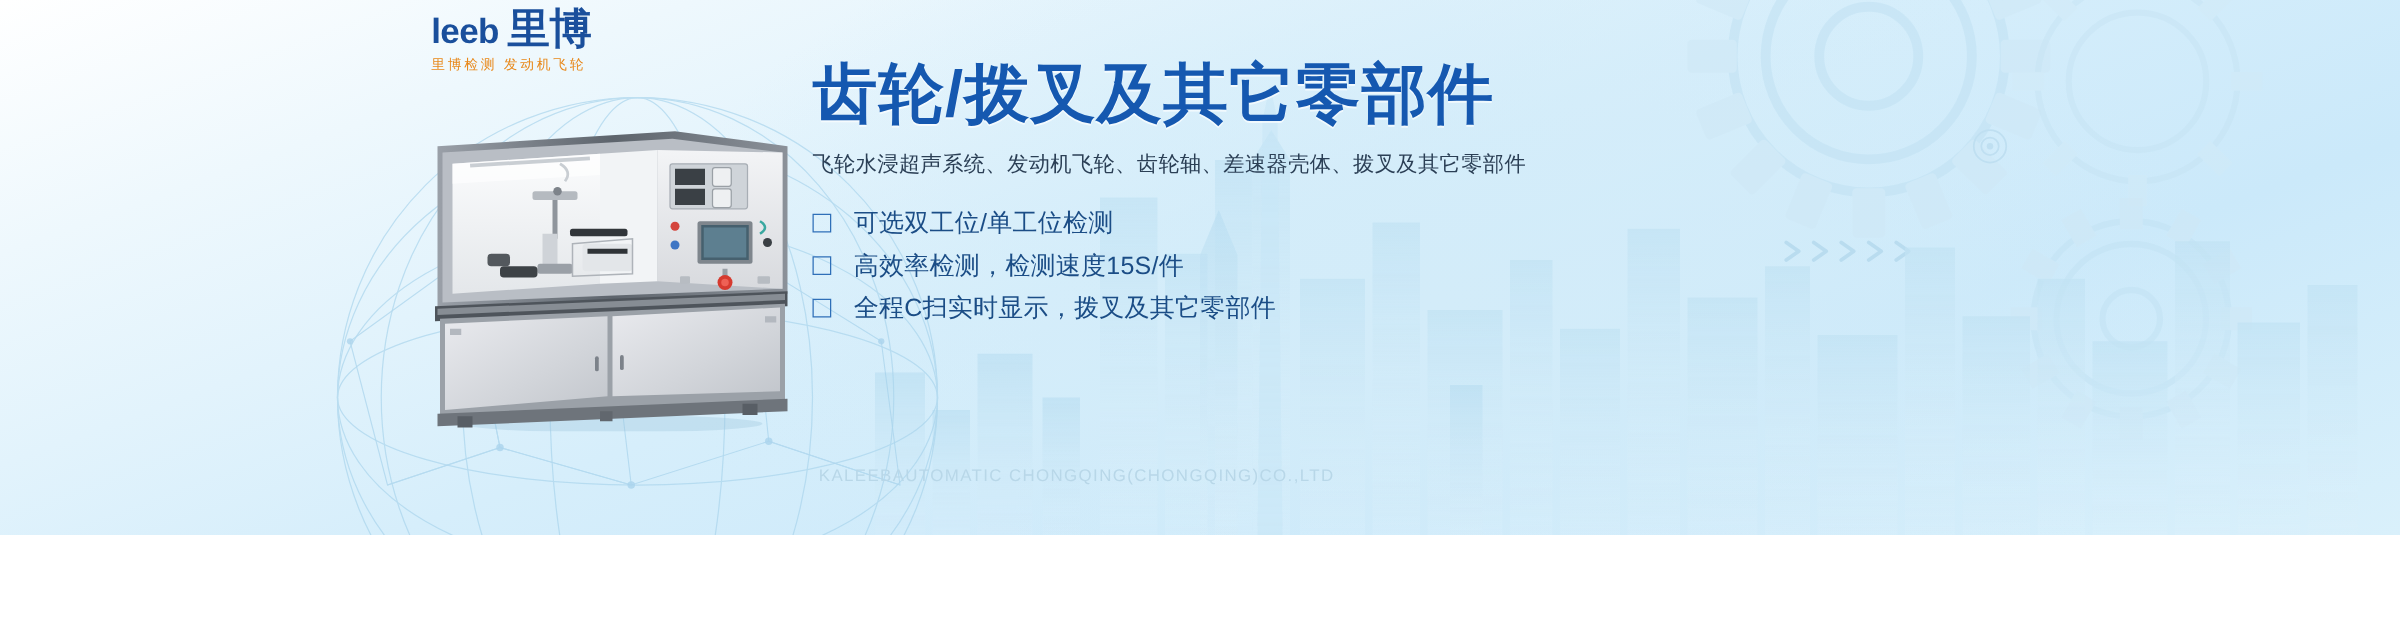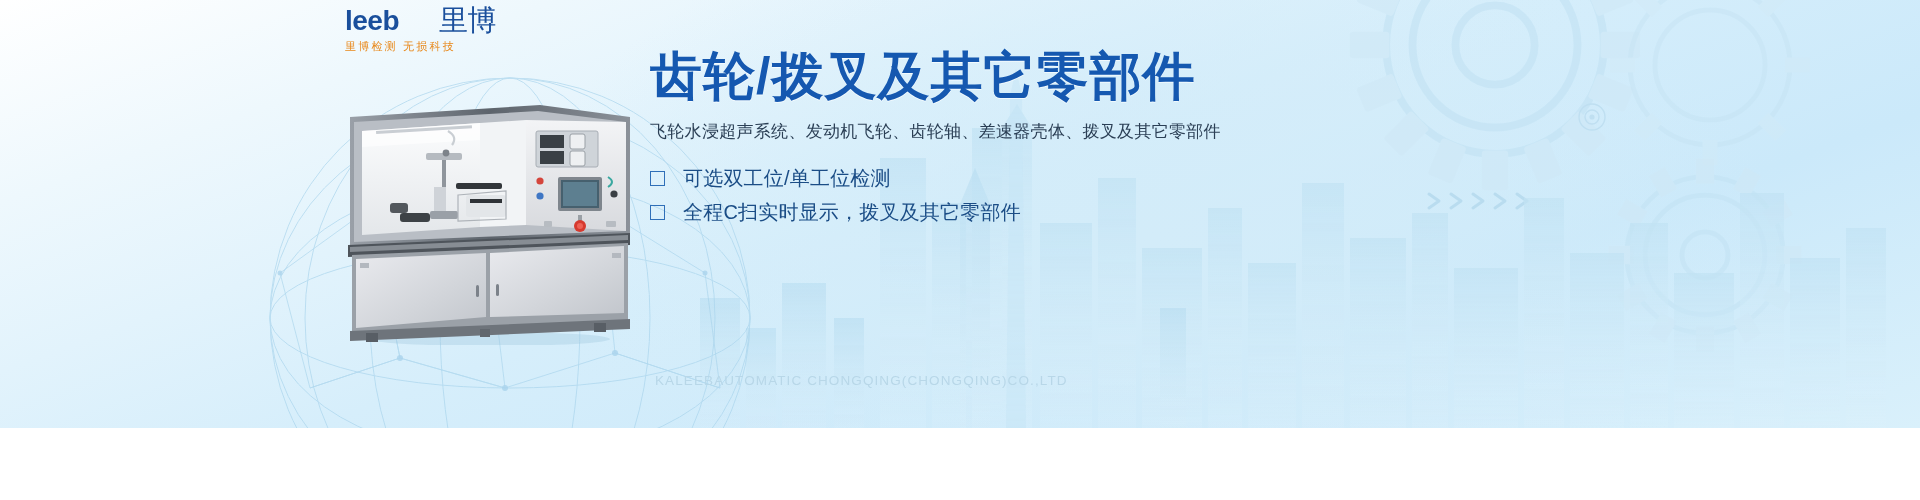--- a/index.html
+++ b/index.html
@@ -36,21 +36,21 @@
   .logo {
     position:absolute; left:345px; top:6px;
     width:200px; height:44px;
   }
   .logo-main {
     display:flex; align-items:baseline; gap:7px;
     font-size:28px; font-weight:bold; color:#1a4f9c;
     letter-spacing:-0.5px; line-height:1;
   }
   .logo-leeb { font-family:"Liberation Sans",sans-serif; font-weight:bold; }
-  .logo-cn { font-size:29px; font-weight:normal; color:#1a4f9c;margin-left:33px; }
+  .logo-cn { font-size:34px; font-weight:bold; color:#1a4f9c; }
   .logo-sub {
     margin-top:4px;
     font-size:11px; color:#e8881a; letter-spacing:2.2px;
     white-space:nowrap;
   }
 
   
   .machine { position:absolute; left:330px; top:95px; width:320px; height:250px; }
 
   
@@ -289,21 +289,21 @@
         <circle cx="455" cy="215" r="2.5"></circle>
       </g>
     </svg>
   </div>
 
   <div class="logo">
     <div class="logo-main">
       <span class="logo-leeb">leeb</span>
       <span class="logo-cn">里博</span>
     </div>
-    <div class="logo-sub">里博检测  无损科技</div>
+    <div class="logo-sub">里博检测  发动机飞轮</div>
   </div>
 
   <svg class="machine" viewBox="0 0 320 250">
     <defs>
       <linearGradient id="panelG" x1="0" y1="0" x2="0" y2="1">
         <stop offset="0%" stop-color="#f3f4f6"></stop>
         <stop offset="100%" stop-color="#d8dade"></stop>
       </linearGradient>
       <linearGradient id="frameG" x1="0" y1="0" x2="1" y2="0">
         <stop offset="0%" stop-color="#9aa0a8"></stop>
@@ -394,20 +394,24 @@
     <div class="headline">齿轮/拨叉及其它零部件</div>
     <div class="subhead">飞轮水浸超声系统、发动机飞轮、齿轮轴、差速器壳体、拨叉及其它零部件</div>
 
     <div class="features">
       <div class="feature">
         <span class="checkbox"></span>
         <span class="feature-label">可选双工位/单工位检测</span>
       </div>
       <div class="feature">
         <span class="checkbox"></span>
+        <span class="feature-label">高效率检测，检测速度15S/件</span>
+      </div>
+      <div class="feature">
+        <span class="checkbox"></span>
         <span class="feature-label">全程C扫实时显示，拨叉及其它零部件</span>
       </div>
     </div>
   </div>
 
 
   <div class="company">KALEEBAUTOMATIC CHONGQING(CHONGQING)CO.,LTD</div>
 
 </div>
 

